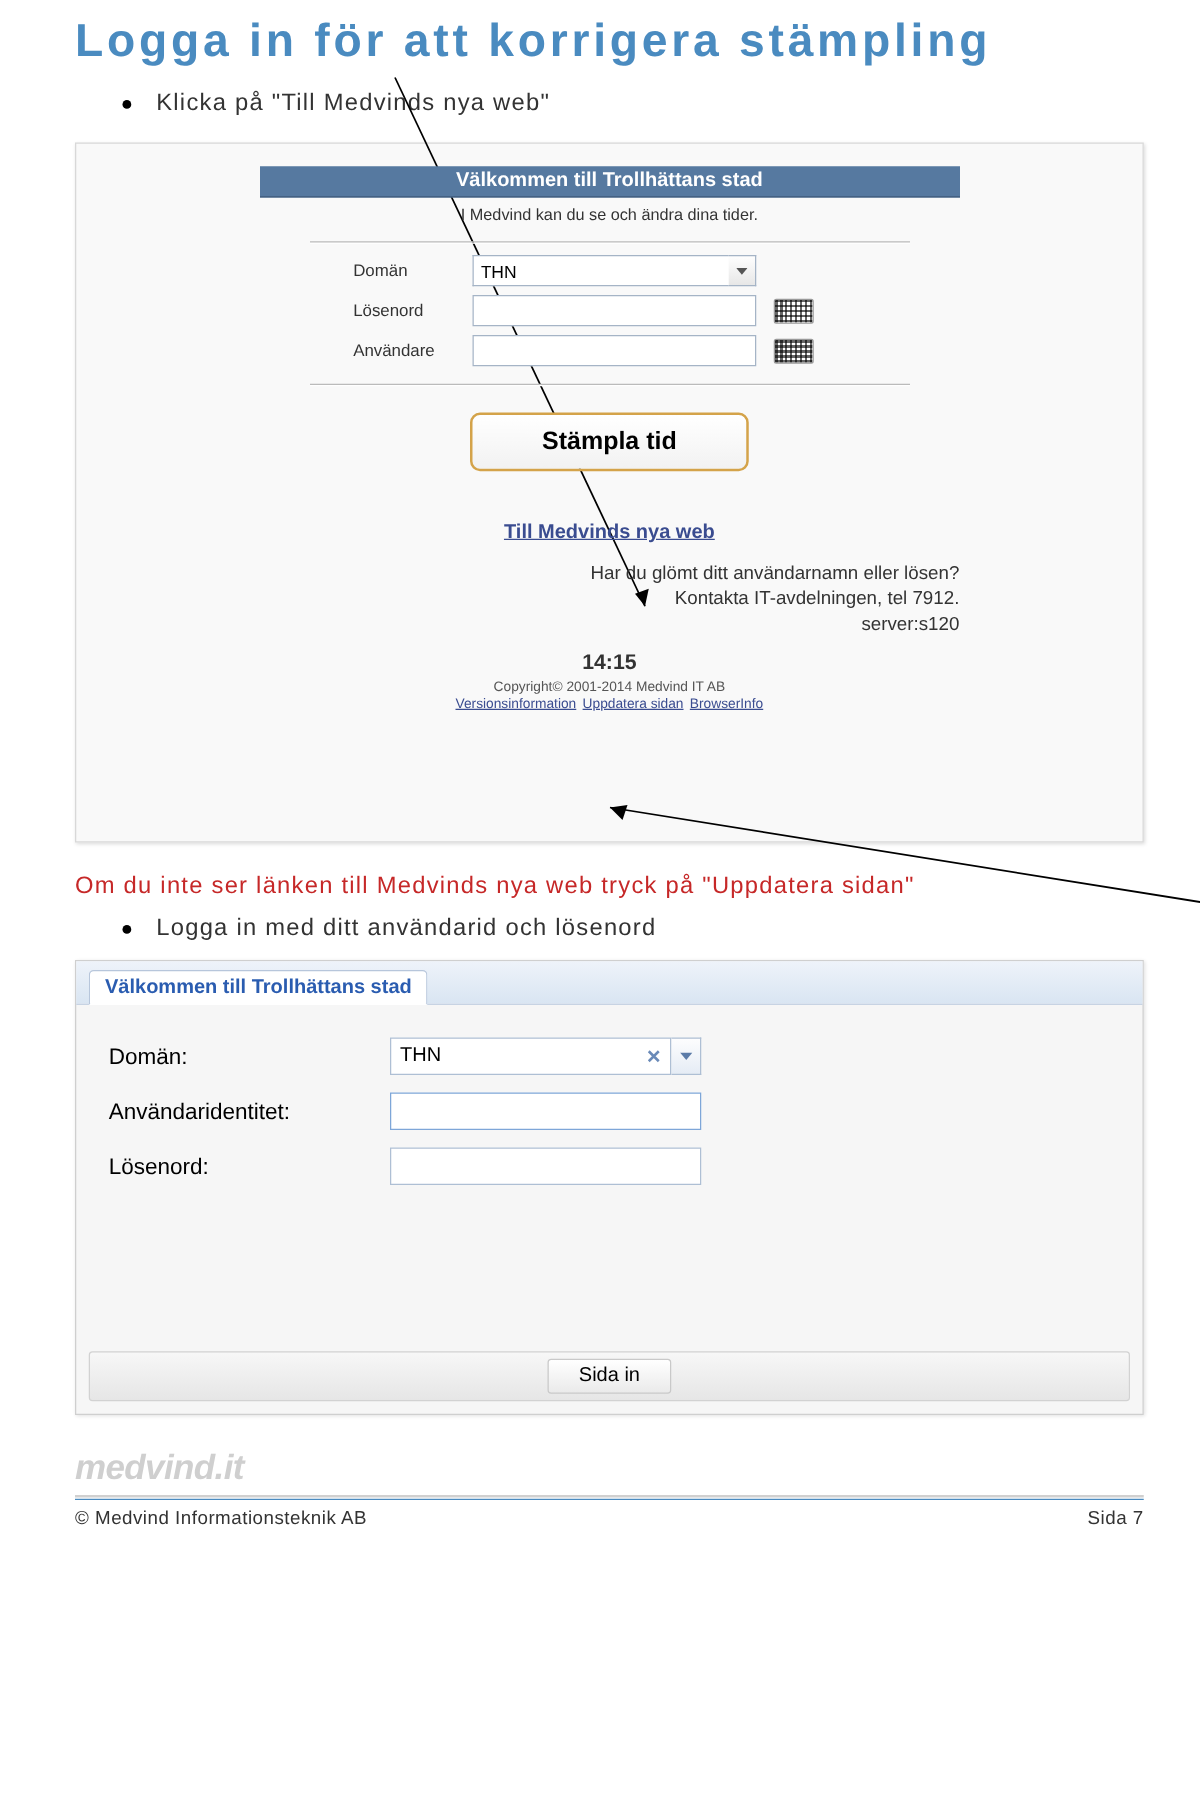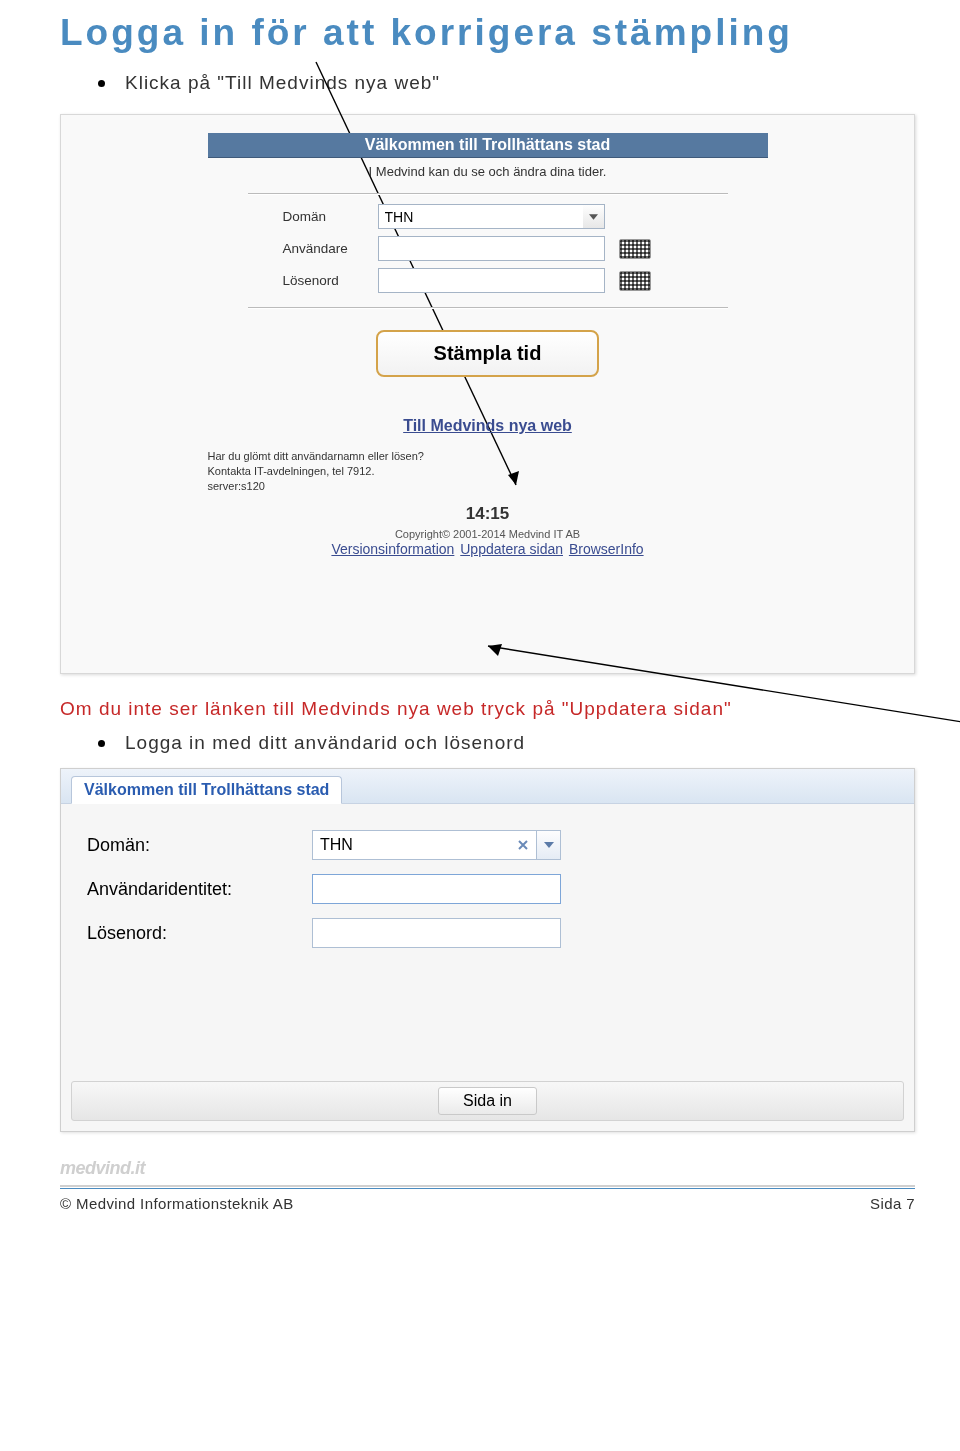--- a/index.html
+++ b/index.html
@@ -114,41 +114,41 @@
     margin-top: 40px;
   }
   .big-link a {
     color: #3a4c90;
     font-size: 16px;
     font-weight: bold;
     text-decoration: underline;
     text-align: center;
   }
   .help-text {
-    text-align:left;
-    font-size: 11px;
+    text-align:right;
+    font-size: 15px;
     line-height: 1.35;
     margin-top: 14px;
     color: #333;
   }
   .time-text {
     text-align:center;
     font-size: 17px;
     font-weight: bold;
     margin: 10px 0 4px 0;
   }
   .copyright {
     text-align:center;
     font-size: 11px;
     color: #555;
     margin-top: 2px;
   }
   .tiny-links {
     text-align:center;
-    font-size: 14px;
+    font-size: 11px;
     margin-top: 1px;
   }
   .tiny-links a { color:#3a4c90; text-decoration:underline; margin:0 1px; }
 
   
   .arrow-svg {
     position:absolute;
     pointer-events:none;
   }
 
@@ -230,21 +230,21 @@
     border: 1px solid #c9c9c9;
     border-radius: 3px;
     padding: 4px 24px;
     font-size: 16px;
     font-family: inherit;
   }
 
   
   .watermark {
     margin-top: 26px;
-    font-size: 18px;
+    font-size: 28px;
     font-weight: bold;
     font-style: italic;
     color: #cfcfcf;
     letter-spacing: -0.5px;
   }
   .footer-line {
     height: 4px;
     border-top: 2px solid #d0d0d0;
     border-bottom: 1px solid #4a8bc0;
     margin: 6px 0 6px 0;
@@ -282,27 +282,27 @@
       <div class="row1">
         <span class="lbl1">Domän</span>
         <input class="field1" readonly="" style="border-right: none;" value="THN">
         <span class="dropdown-btn1">
           <svg viewBox="0 0 10 6">
               <path d="M0 0 L5 6 L10 0 Z" fill="#555"></path>
             </svg>
         </span>
       </div>
       <div class="row1">
-        <span class="lbl1">Användare</span>
-        <input class="field1" style="width: 227px;">
+        <span class="lbl1">Lösenord</span>
+        <input class="field1" style="width: 227px;" type="password">
         <span class="kbd-icon"></span>
       </div>
       <div class="row1">
-        <span class="lbl1">Lösenord</span>
-        <input class="field1" style="width: 227px;" type="password">
+        <span class="lbl1">Användare</span>
+        <input class="field1" style="width: 227px;">
         <span class="kbd-icon"></span>
       </div>
     </div>
 
     <div class="hr"></div>
 
     <div class="stampla-wrap">
       <button class="stampla-btn">Stämpla tid</button>
     </div>
 

